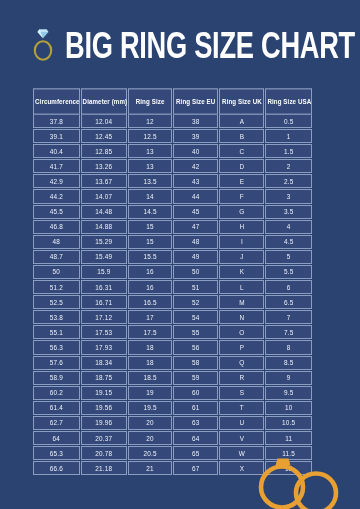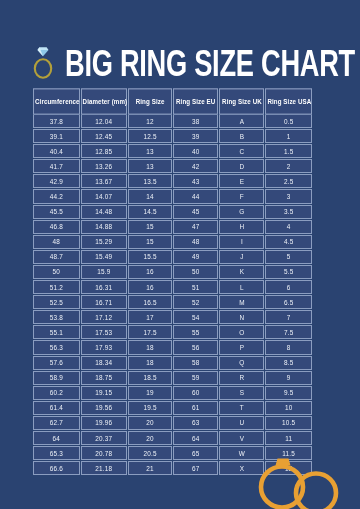--- a/index.html
+++ b/index.html
@@ -16,21 +16,20 @@
     position: relative;
     overflow: hidden;
   }
 
   
   .header {
     display: flex;
     align-items: center;
     padding: 28px 0 0 30px;
     gap: 9px;
-    margin-top: 18px;
   }
 
   .ring-icon {
     width: 26px;
     height: 34px;
     flex: 0 0 auto;
     display: block;
   }
 
   .title {

